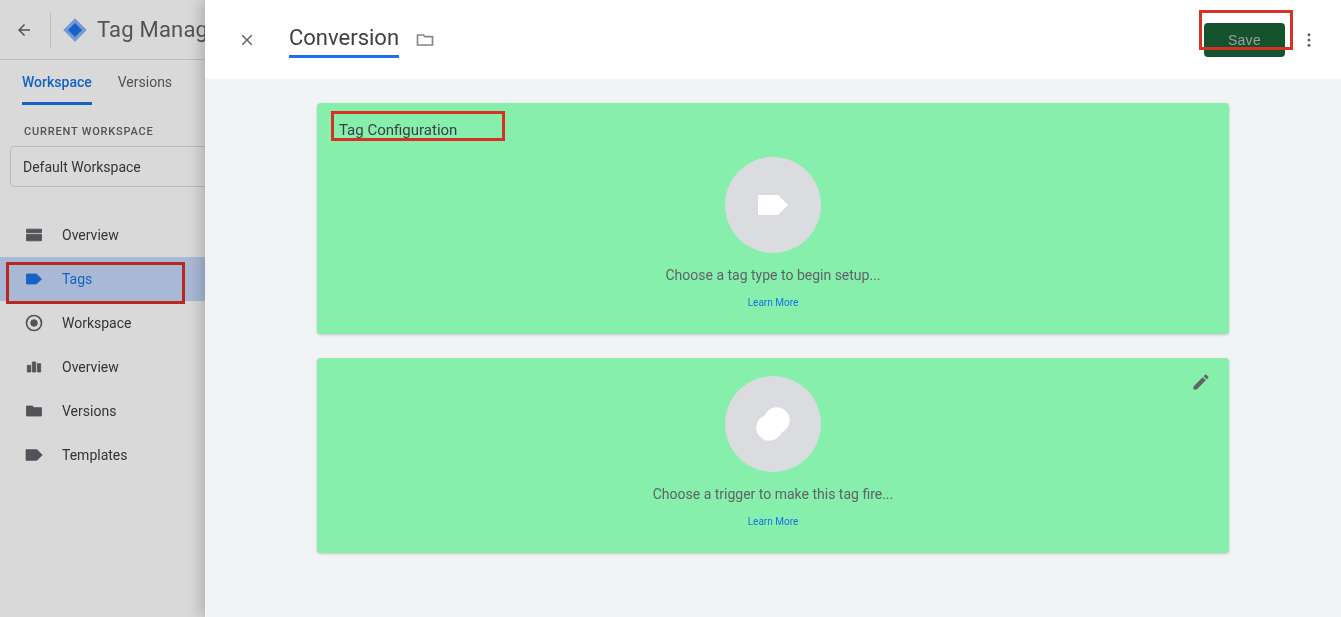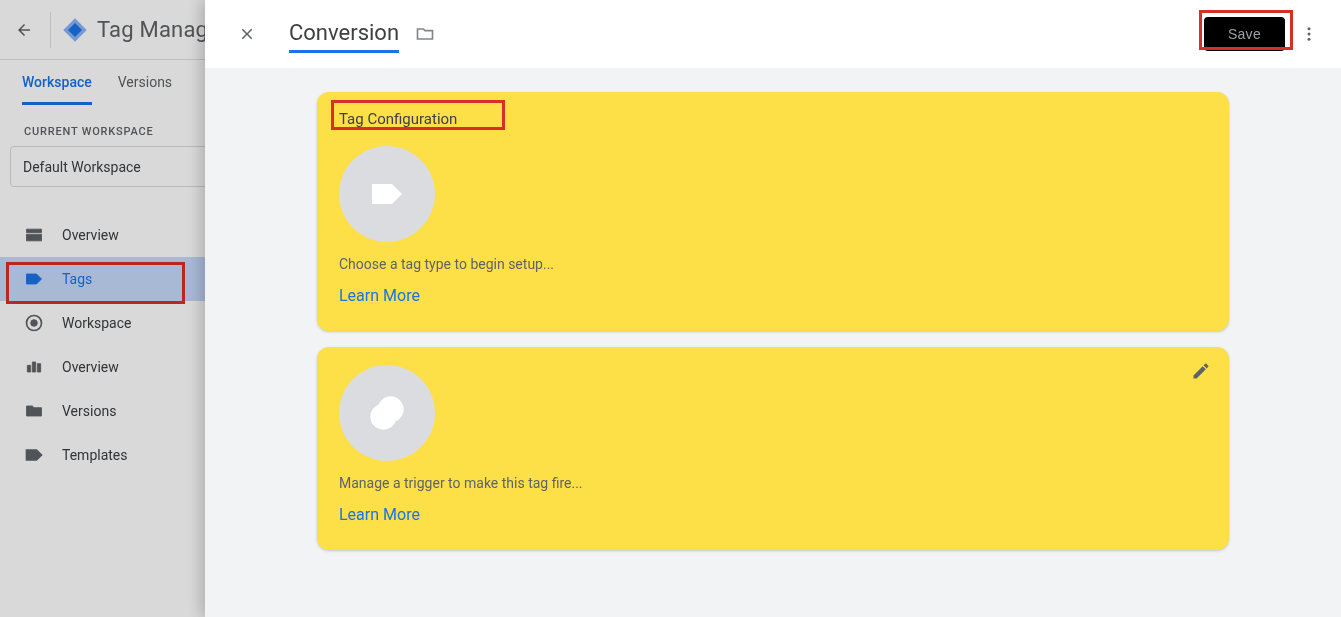--- a/index.html
+++ b/index.html
@@ -119,21 +119,21 @@
     .modal {
       position: absolute;
       top: 0; left: 205px; right: 0; bottom: 0;
       background: #fff;
       z-index: 10;
       box-shadow: -4px 0 14px rgba(0,0,0,0.2);
       display: flex;
       flex-direction: column;
     }
     .modal-header {
-      height: 68px;
+      height: 79px;
       display: flex;
       align-items: center;
       padding: 0 20px 0 30px;
       background: #fff;
       flex-shrink: 0;
     }
     .close-x {
       color: #5f6368;
       font-size: 20px;
       cursor: pointer;
@@ -152,21 +152,21 @@
     }
     .folder-ic {
       color: #80868b;
       cursor: pointer;
       width: 24px; height: 24px;
       display: flex; align-items: center; justify-content: center;
     }
     .header-spacer { flex: 1; }
     .save-btn {
       border: none;
-      background: #000000;
+      background: #14532d;
       color: #9aa0a6;
       font-size: 14px;
       font-weight: 500;
       padding: 9px 24px;
       border-radius: 4px;
       cursor: pointer;
       letter-spacing: 0.3px;
     }
     .annot-save {
       position: absolute;
@@ -190,26 +190,26 @@
     .modal-body {
       background: #f1f3f4;
       flex: 1;
       padding: 24px 0 0;
       overflow-y: auto;
       display: flex;
       flex-direction: column;
       align-items: center;
     }
     .card {
-      background: #fde047;
-      border-radius: 12px;
+      background: #86efac;
+      border-radius: 4px;
       width: 912px;
       padding: 18px 22px 26px;
       box-shadow: 0 1px 3px rgba(60,64,67,0.15), 0 1px 2px rgba(60,64,67,0.1);
-      margin-bottom: 16px;
+      margin-bottom: 24px;
       position: relative;
     }
     .card-title {
       font-size: 15px;
       color: #3c4043;
       margin-bottom: 18px;
       font-weight: 400;
     }
     .annot-tagconfig {
       position: absolute;
@@ -217,39 +217,39 @@
       left: 14px;
       width: 174px;
       height: 30px;
       border: 3px solid #d93025;
       z-index: 20;
       pointer-events: none;
     }
     .card-center {
       display: flex;
       flex-direction: column;
-      align-items: flex-start;
+      align-items: center;
       gap: 14px;
     }
     .big-circle {
       width: 96px; height: 96px;
       border-radius: 50%;
       background: #dadce0;
       display: flex;
       align-items: center;
       justify-content: center;
     }
     .big-circle svg { fill: #fff; }
     .hint {
       color: #5f6368;
       font-size: 14px;
     }
     .learn {
       color: #1a73e8;
-      font-size: 16px;
+      font-size: 10px;
       cursor: pointer;
     }
     .pencil {
       position: absolute;
       top: 14px;
       right: 18px;
       color: #5f6368;
       cursor: pointer;
       width: 20px; height: 20px;
     }
@@ -373,19 +373,19 @@
       <svg class="pencil" viewBox="0 0 24 24" fill="#5f6368">
           <path d="M3 17.25V21h3.75L17.8 9.94l-3.75-3.75L3 17.25zM20.7 7.04a1 1 0 0 0 0-1.41l-2.34-2.34a1 1 0 0 0-1.41 0l-1.83 1.83 3.75 3.75 1.83-1.83z"></path>
         </svg>
       <div class="card-center">
         <div class="big-circle">
           <svg viewBox="0 0 24 24" width="44" height="44" fill="none" stroke="#fff" stroke-width="2.2">
             <circle cx="10" cy="14" r="6"></circle>
             <circle cx="14" cy="10" r="6"></circle>
           </svg>
         </div>
-        <div class="hint">Manage a trigger to make this tag fire...</div>
+        <div class="hint">Choose a trigger to make this tag fire...</div>
         <div class="learn">Learn More</div>
       </div>
     </div>
 
   </div>
 </div>
 
 </body></html>

